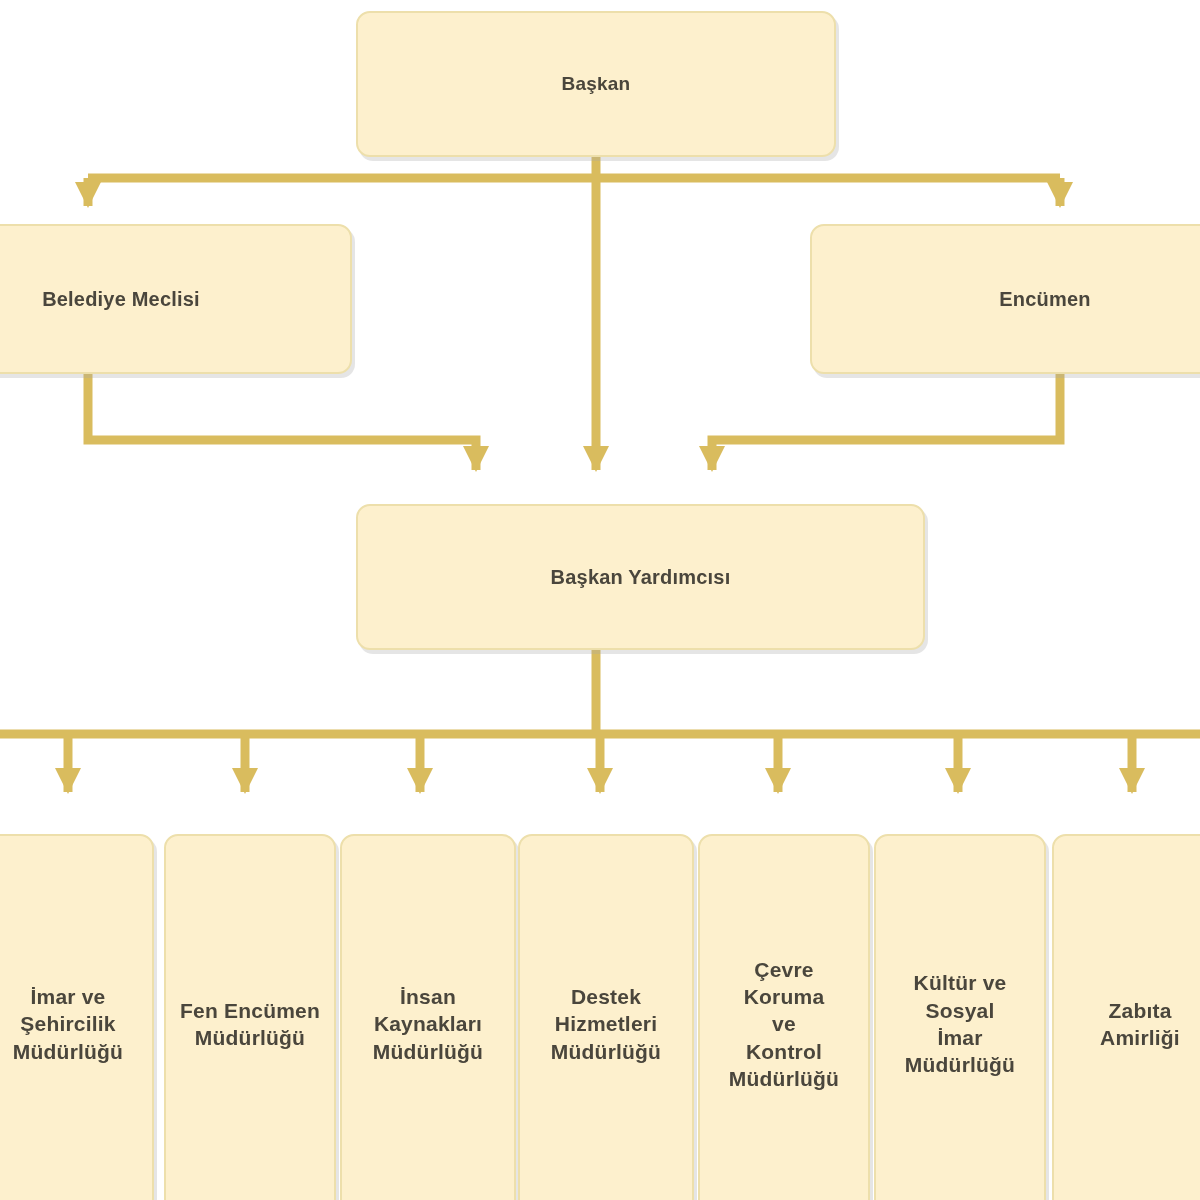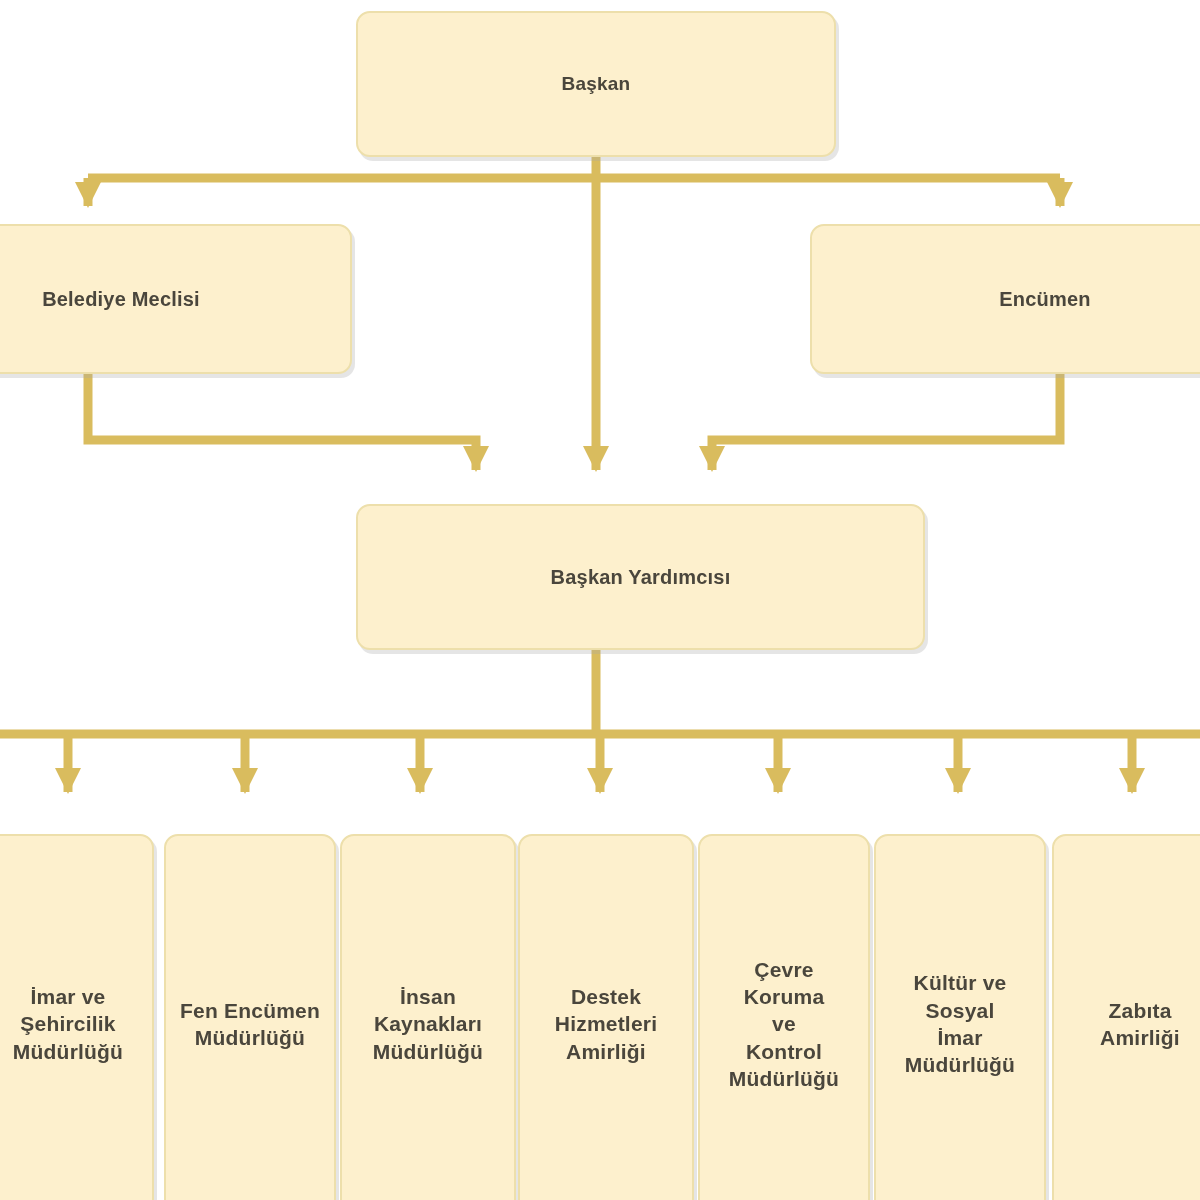--- a/index.html
+++ b/index.html
@@ -133,21 +133,21 @@
 Müdürlüğü</span>
   </div>
   <div class="node leaf l3">
     <span class="lbl">İnsan
 Kaynakları
 Müdürlüğü</span>
   </div>
   <div class="node leaf l4">
     <span class="lbl">Destek
 Hizmetleri
-Amirliği</span>
+Müdürlüğü</span>
   </div>
   <div class="node leaf l5">
     <span class="lbl">Çevre
 Koruma
 ve
 Kontrol
 Müdürlüğü</span>
   </div>
   <div class="node leaf l6">
     <span class="lbl">Kültür ve

